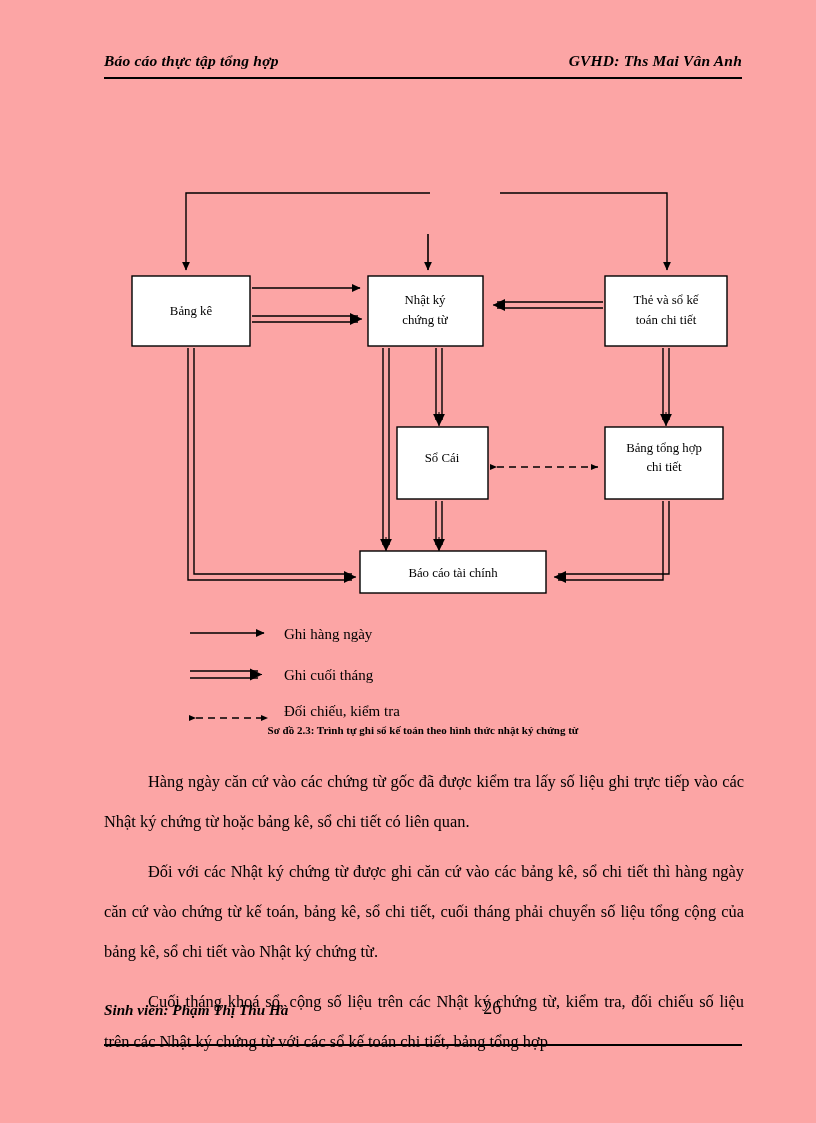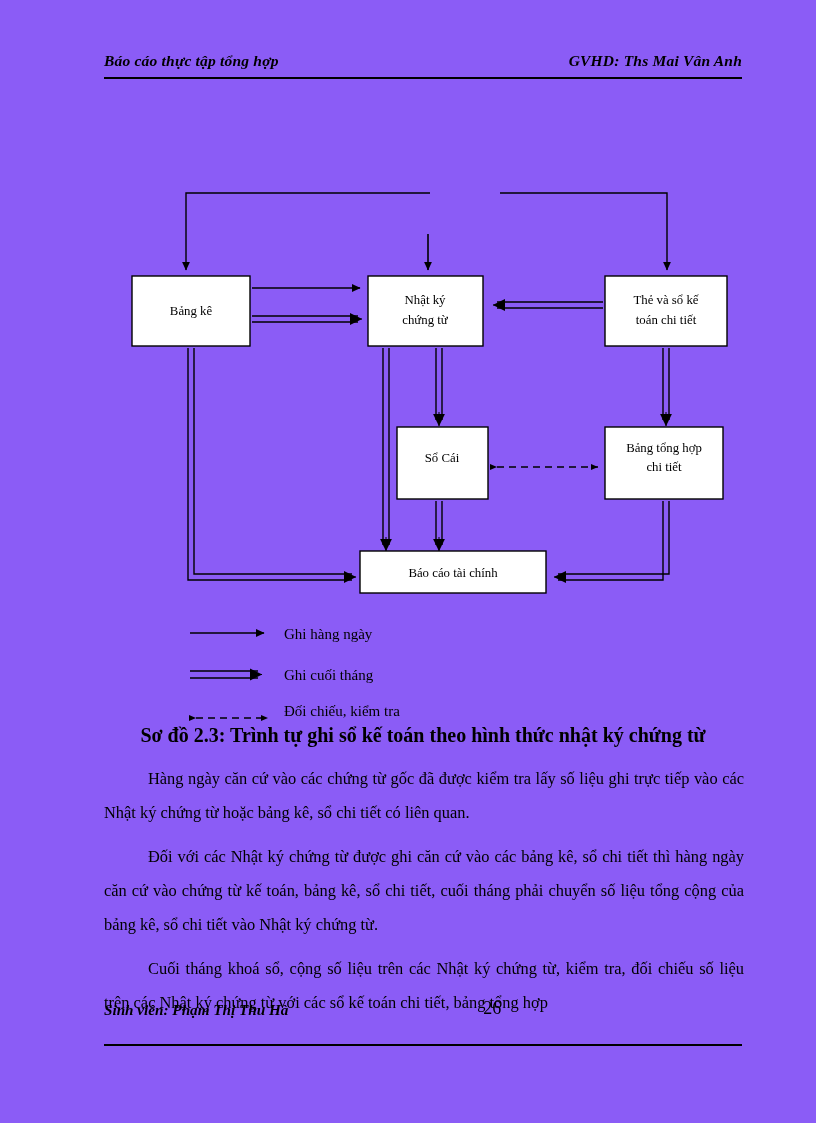--- a/index.html
+++ b/index.html
@@ -8,21 +8,21 @@
     background: #ffffff;
   }
   body {
     font-family: "Liberation Serif", "DejaVu Serif", serif;
     color: #000000;
   }
   .page {
     position: relative;
     width: 816px;
     height: 1123px;
-    background: #8b5cf6;
+    background: #fca5a5;
     overflow: hidden;
   }
 
   
   .header {
     position: absolute;
     left: 104px;
     top: 52px;
     width: 638px;
     display: flex;
@@ -66,31 +66,31 @@
   }
 
   
   .caption {
     position: absolute;
     left: 104px;
     top: 724px;
     width: 638px;
     text-align: center;
     font-weight: bold;
-    font-size: 20px;
+    font-size: 11px;
   }
 
   
   .body-text {
     position: absolute;
     left: 104px;
     top: 762px;
     width: 640px;
     font-size: 16.4px;
-    line-height: 34px;
+    line-height: 40px;
     text-align: justify;
   }
   .body-text p {
     margin: 0 0 10px 0;
     text-indent: 44px;
   }
   .body-text p:last-child { margin-bottom: 0; }
 
   
   .footer-rule {

